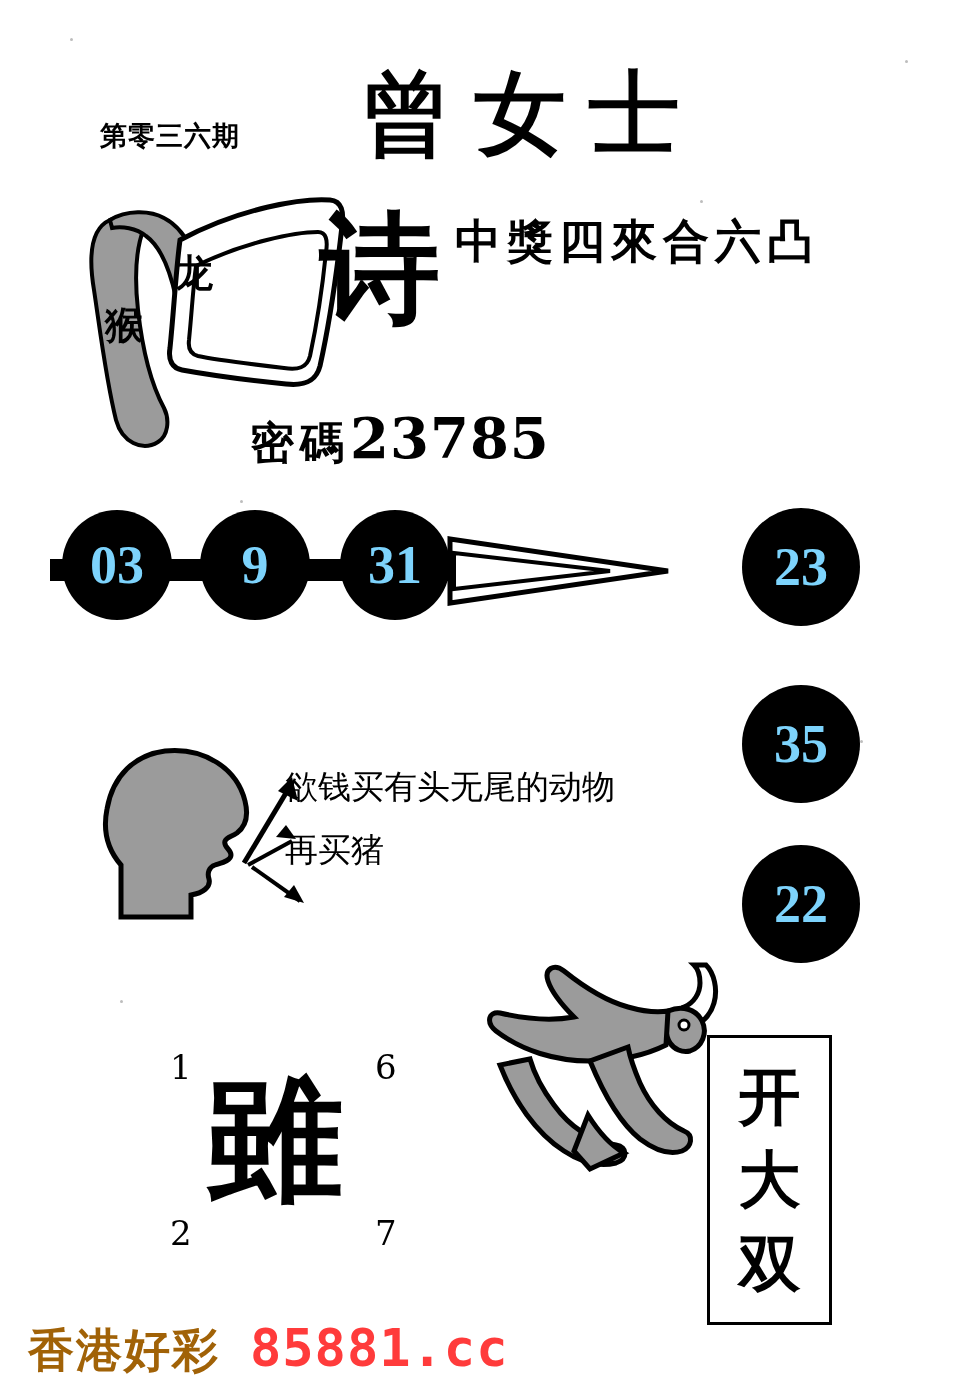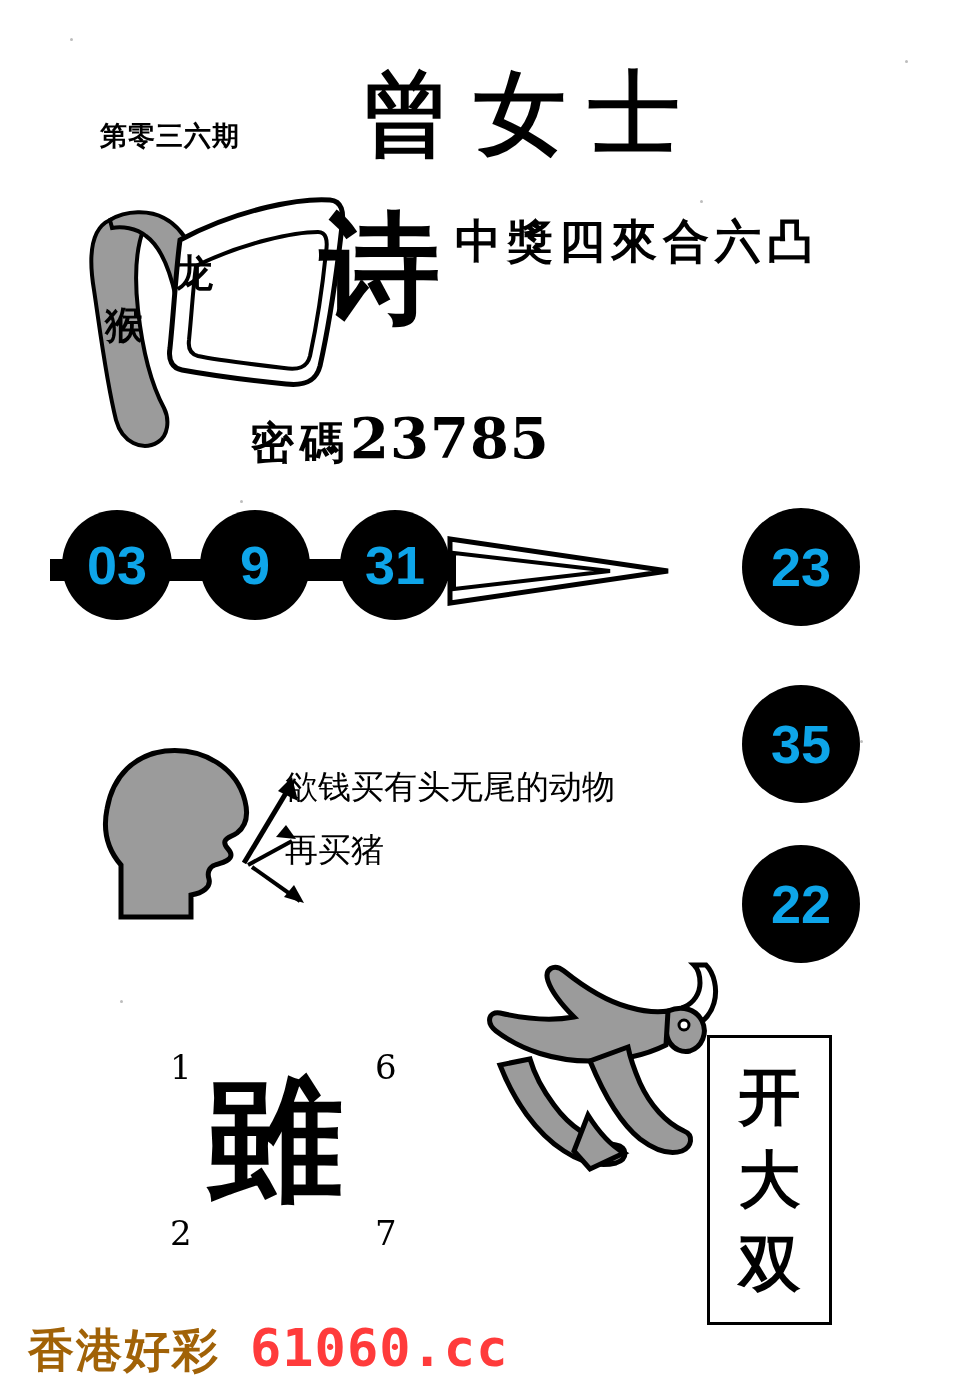--- a/index.html
+++ b/index.html
@@ -105,22 +105,22 @@
     position: absolute;
     left: 50px;
     top: 515px;
     width: 620px;
     height: 130px;
   }
   .ball {
     position: absolute;
     border-radius: 50%;
     background: #000;
-    color: #0ea5e9;
-    font-family: Liberation Sans, sans-serif;
+    color: #7dd3fc;
+    font-family: Liberation Serif, serif;
     font-weight: bold;
     display: flex;
     align-items: center;
     justify-content: center;
   }
   .ball.left {
     width: 110px;
     height: 110px;
     font-size: 54px;
     top: 510px;
@@ -348,16 +348,16 @@
   </div>
 
   <div class="vbox">
     <span>开</span>
     <span>大</span>
     <span>双</span>
   </div>
 
   <div class="footer">
     <span class="cn">香港好彩</span>
-    <span class="site">61060.cc</span>
+    <span class="site">85881.cc</span>
   </div>
 
 </div>
 
 </body></html>

